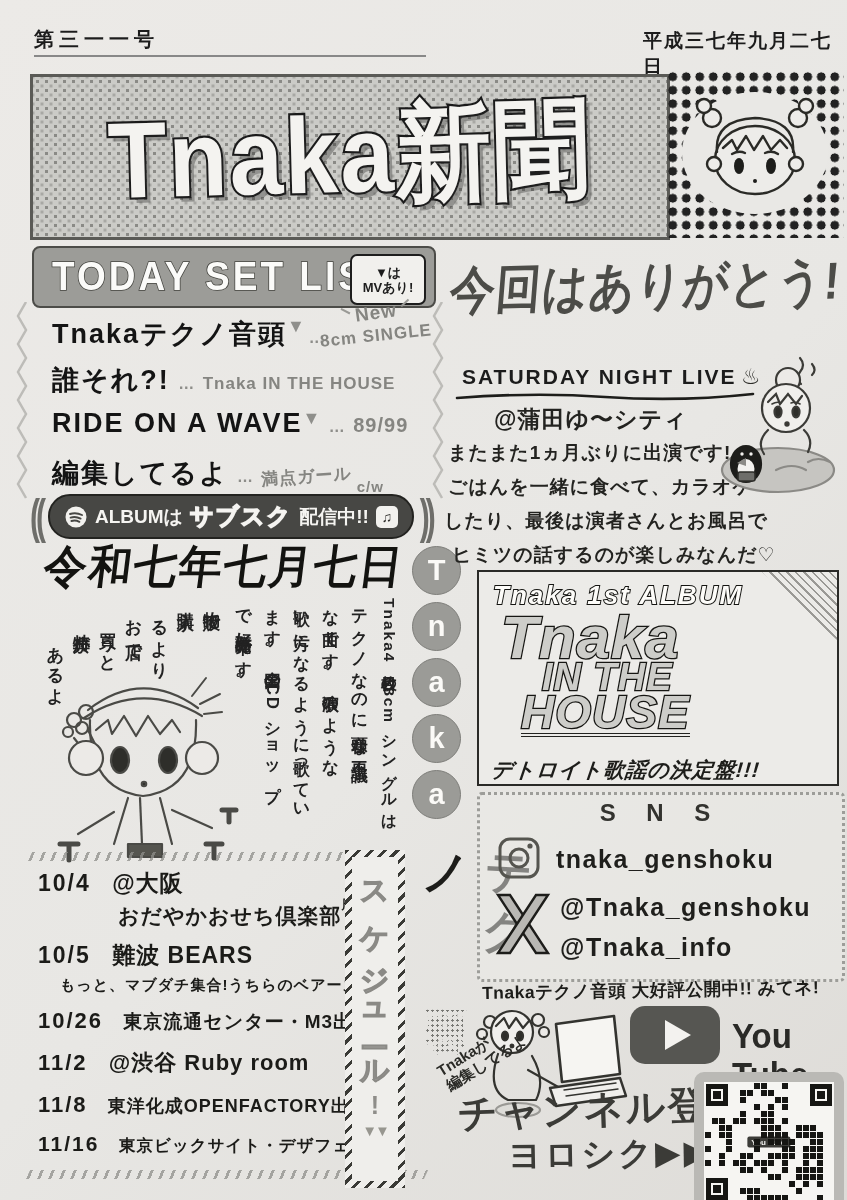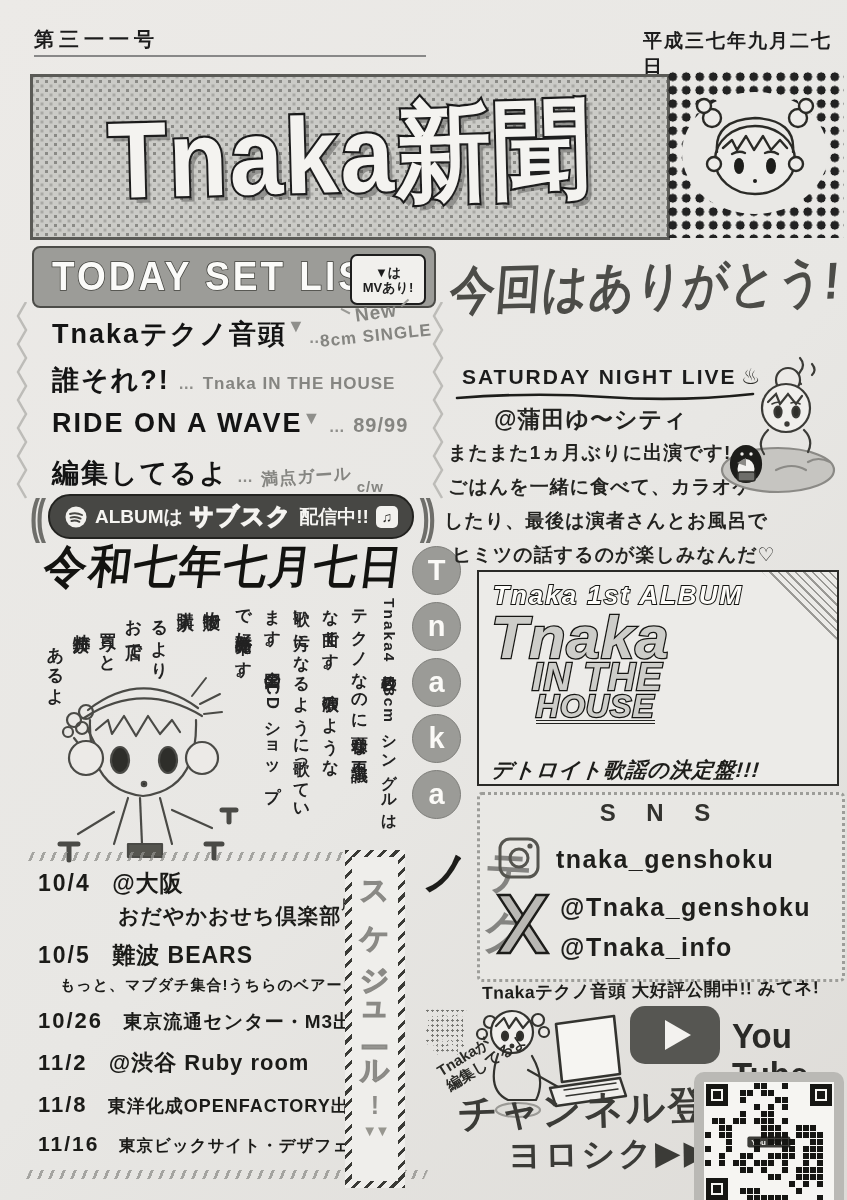--- a/index.html
+++ b/index.html
@@ -330,21 +330,21 @@
       <rect x="22" y="120" width="17" height="9" rx="2" fill="#6e6e6a" stroke="#2e2e2a" stroke-width="1.6"></rect>
     </g>
   </svg>
 
   <div class="abs albox" style="left:477px;top:570px;width:362px;height:216px;">
     <div class="abs" style="right:0;top:0;width:96px;height:74px;background:repeating-linear-gradient(45deg,#9a9995 0 1.6px,transparent 1.6px 6px);clip-path:polygon(100% 0,22% 0,100% 92%);"></div>
     <div class="abs albox-h" style="left:14px;top:8px;">Tnaka 1st ALBUM</div>
     <div class="abs" style="left:12px;top:40px;text-align:center;">
       <div class="logo" style="font-size:60px;">Tnaka</div>
       <div class="logo" style="font-size:38px;margin-left:34px;margin-top:-4px;">IN THE</div>
-      <div class="logo" style="font-size:32px;margin-left:30px;margin-top:-2px;border-bottom:4px double #232320;display:inline-block;">HOUSE</div>
+      <div class="logo" style="font-size:46px;margin-left:30px;margin-top:-2px;border-bottom:4px double #232320;display:inline-block;">HOUSE</div>
     </div>
     <div class="abs tagline" style="left:12px;top:184px;">デトロイト歌謡の決定盤!!!</div>
   </div>
 
   <div class="abs snsbox" style="left:477px;top:792px;width:362px;height:184px;">
     <div class="abs sns-h" style="left:0;top:4px;width:100%;text-align:center;">S N S</div>
     <svg class="abs" style="left:16px;top:40px;" width="46" height="46" viewBox="0 0 46 46">
       <rect x="4" y="4" width="38" height="38" rx="10" fill="none" stroke="#55554f" stroke-width="3"></rect>
       <circle cx="23" cy="23" r="9" fill="none" stroke="#55554f" stroke-width="3"></circle>
       <circle cx="34" cy="11" r="2.6" fill="#55554f"></circle>

